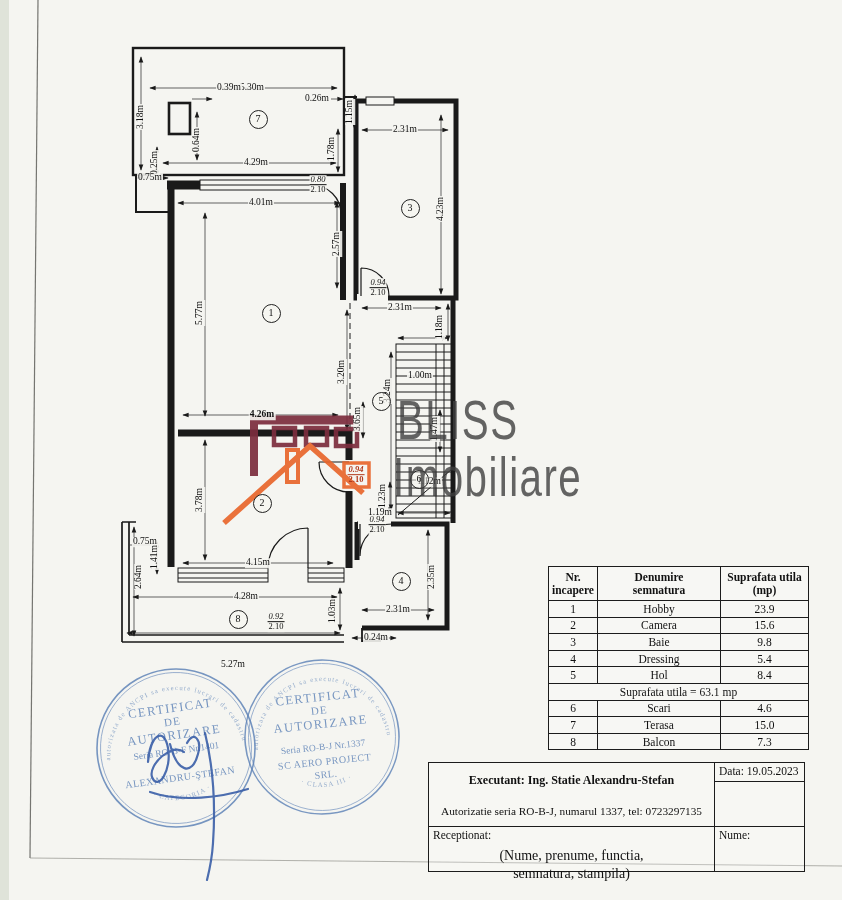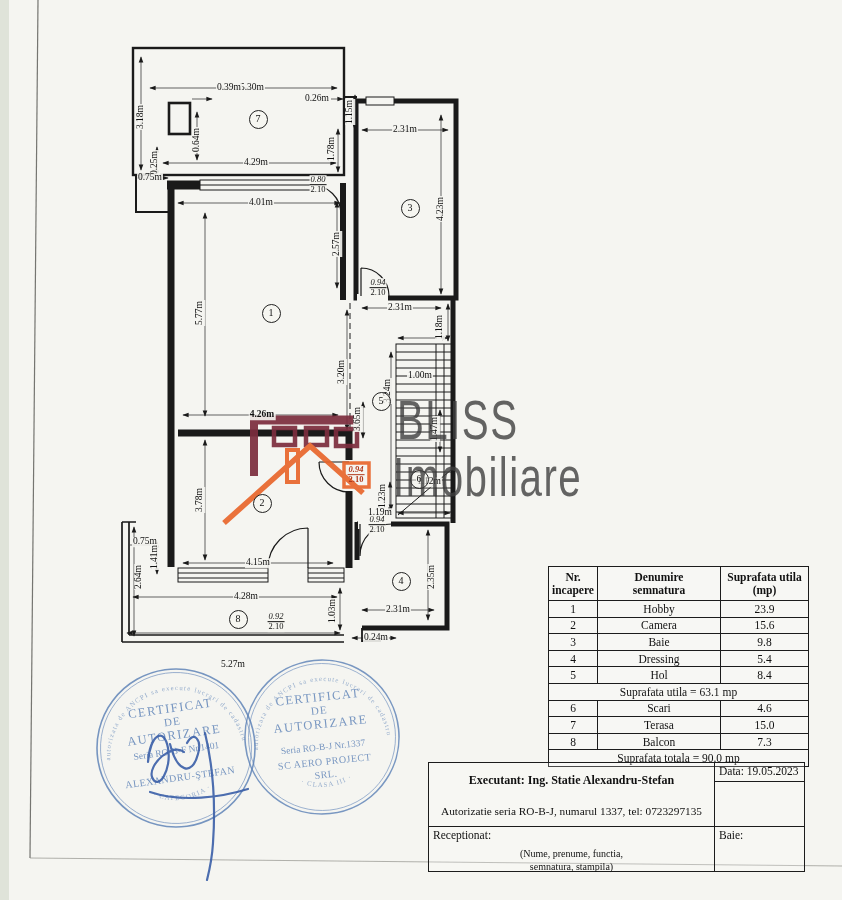--- a/index.html
+++ b/index.html
@@ -38,21 +38,21 @@
         display:grid;grid-template-columns:286px 1fr;grid-template-rows:63px 18px 27px;
         font-size:11.5px;color:#111;background:rgba(255,255,255,.2);}
   .f-main{border-right:1px solid #1c1c1c;display:flex;flex-direction:column;
         justify-content:space-around;text-align:center;padding:1px 0;}
   .f-main .b{font-weight:bold;font-size:12px;}
   .f-main .s{font-size:11.3px;white-space:nowrap;}
   .f-data1{border-bottom:1px solid #1c1c1c;height:18px;line-height:17px;padding-left:4px;}
   .f-rec{border-top:1px solid #1c1c1c;border-right:1px solid #1c1c1c;padding-left:4px;
         line-height:16px;}
   .f-data2{border-top:1px solid #1c1c1c;padding-left:4px;line-height:16px;}
-  .f-nume{border-right:1px solid #1c1c1c;font-size:10px;text-align:center;
+  .f-nume{border-right:1px solid #1c1c1c;font-size:14px;text-align:center;
         white-space:pre-line;padding-top:3px;line-height:1.3;}
   
   .st-l1{font-size:12.5px;letter-spacing:1.5px;text-anchor:middle;fill:var(--blue);
         font-family:"Liberation Serif",serif;}
   .st-l2{font-size:11px;letter-spacing:1px;text-anchor:middle;fill:var(--blue);
         font-family:"Liberation Serif",serif;}
   .st-s{font-size:9.5px;text-anchor:middle;fill:var(--blue);
         font-family:"Liberation Serif",serif;}
   .st-n{font-size:10px;letter-spacing:.5px;text-anchor:middle;fill:var(--blue);
         font-family:"Liberation Serif",serif;}
@@ -346,34 +346,31 @@
         <tr>
           <td>7</td>
           <td>Terasa</td>
           <td>15.0</td>
         </tr>
         <tr>
           <td>8</td>
           <td>Balcon</td>
           <td>7.3</td>
         </tr>
-        <tr>
-          <td colspan="3" class="spanrow">Suprafata totala = 90.0 mp</td>
-        </tr>
       </tbody>
   </table>
 
   <div id="footer">
     <div class="f-main">
       <div class="b">Executant: Ing. Statie Alexandru-Stefan</div>
       <div class="s">Autorizatie seria RO-B-J, numarul 1337, tel: 0723297135</div>
     </div>
     <div>
       <div class="f-data1">Data: 19.05.2023</div>
     </div>
     <div class="f-rec">Receptionat:</div>
-    <div class="f-data2">Baie:</div>
+    <div class="f-data2">Nume:</div>
     <div class="f-nume">(Nume, prenume, functia,
 semnatura, stampila)</div>
     <div></div>
   </div>
 
 </div>
 
 </body></html>

